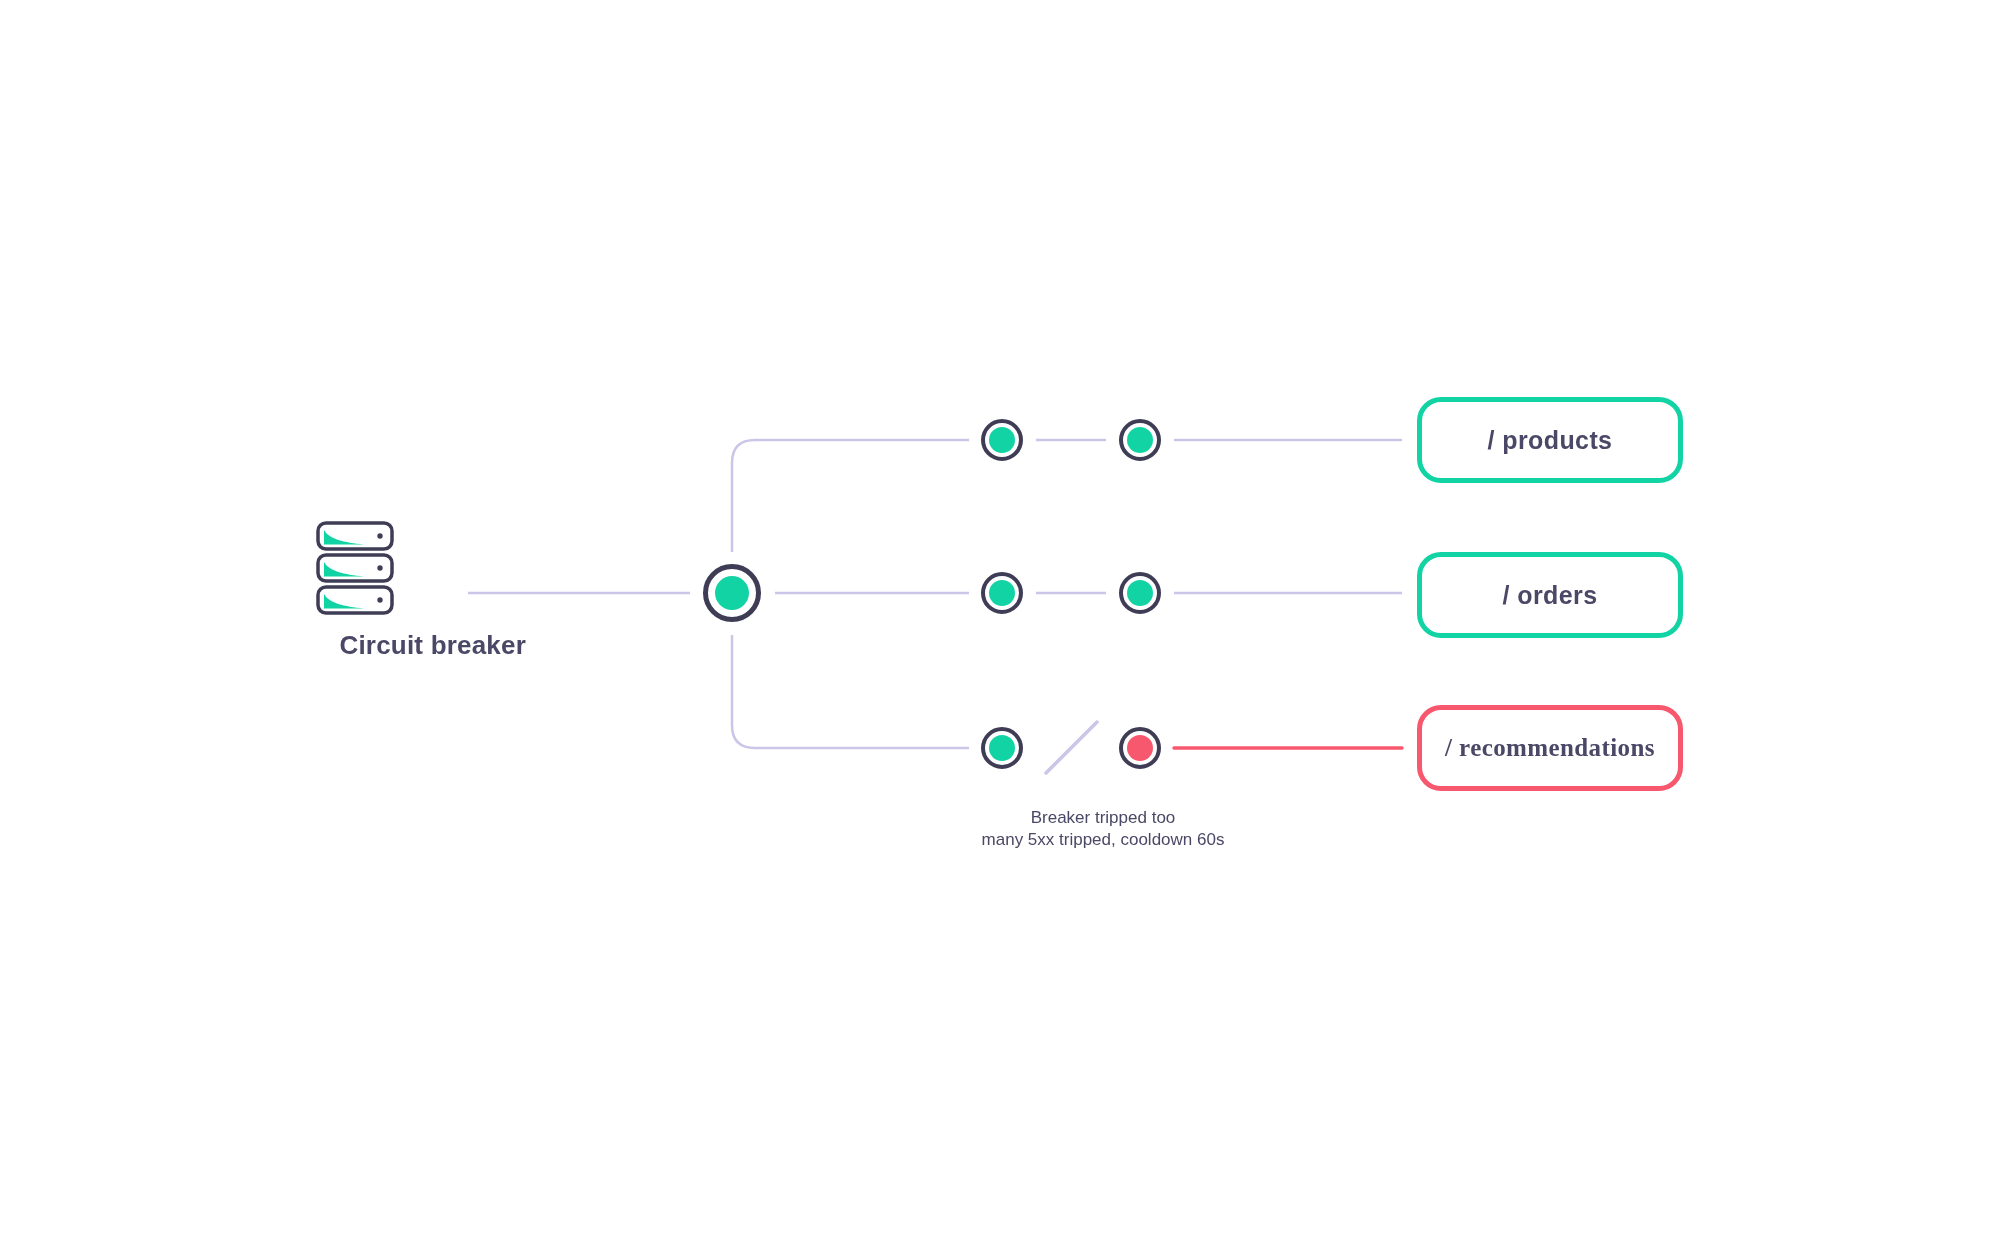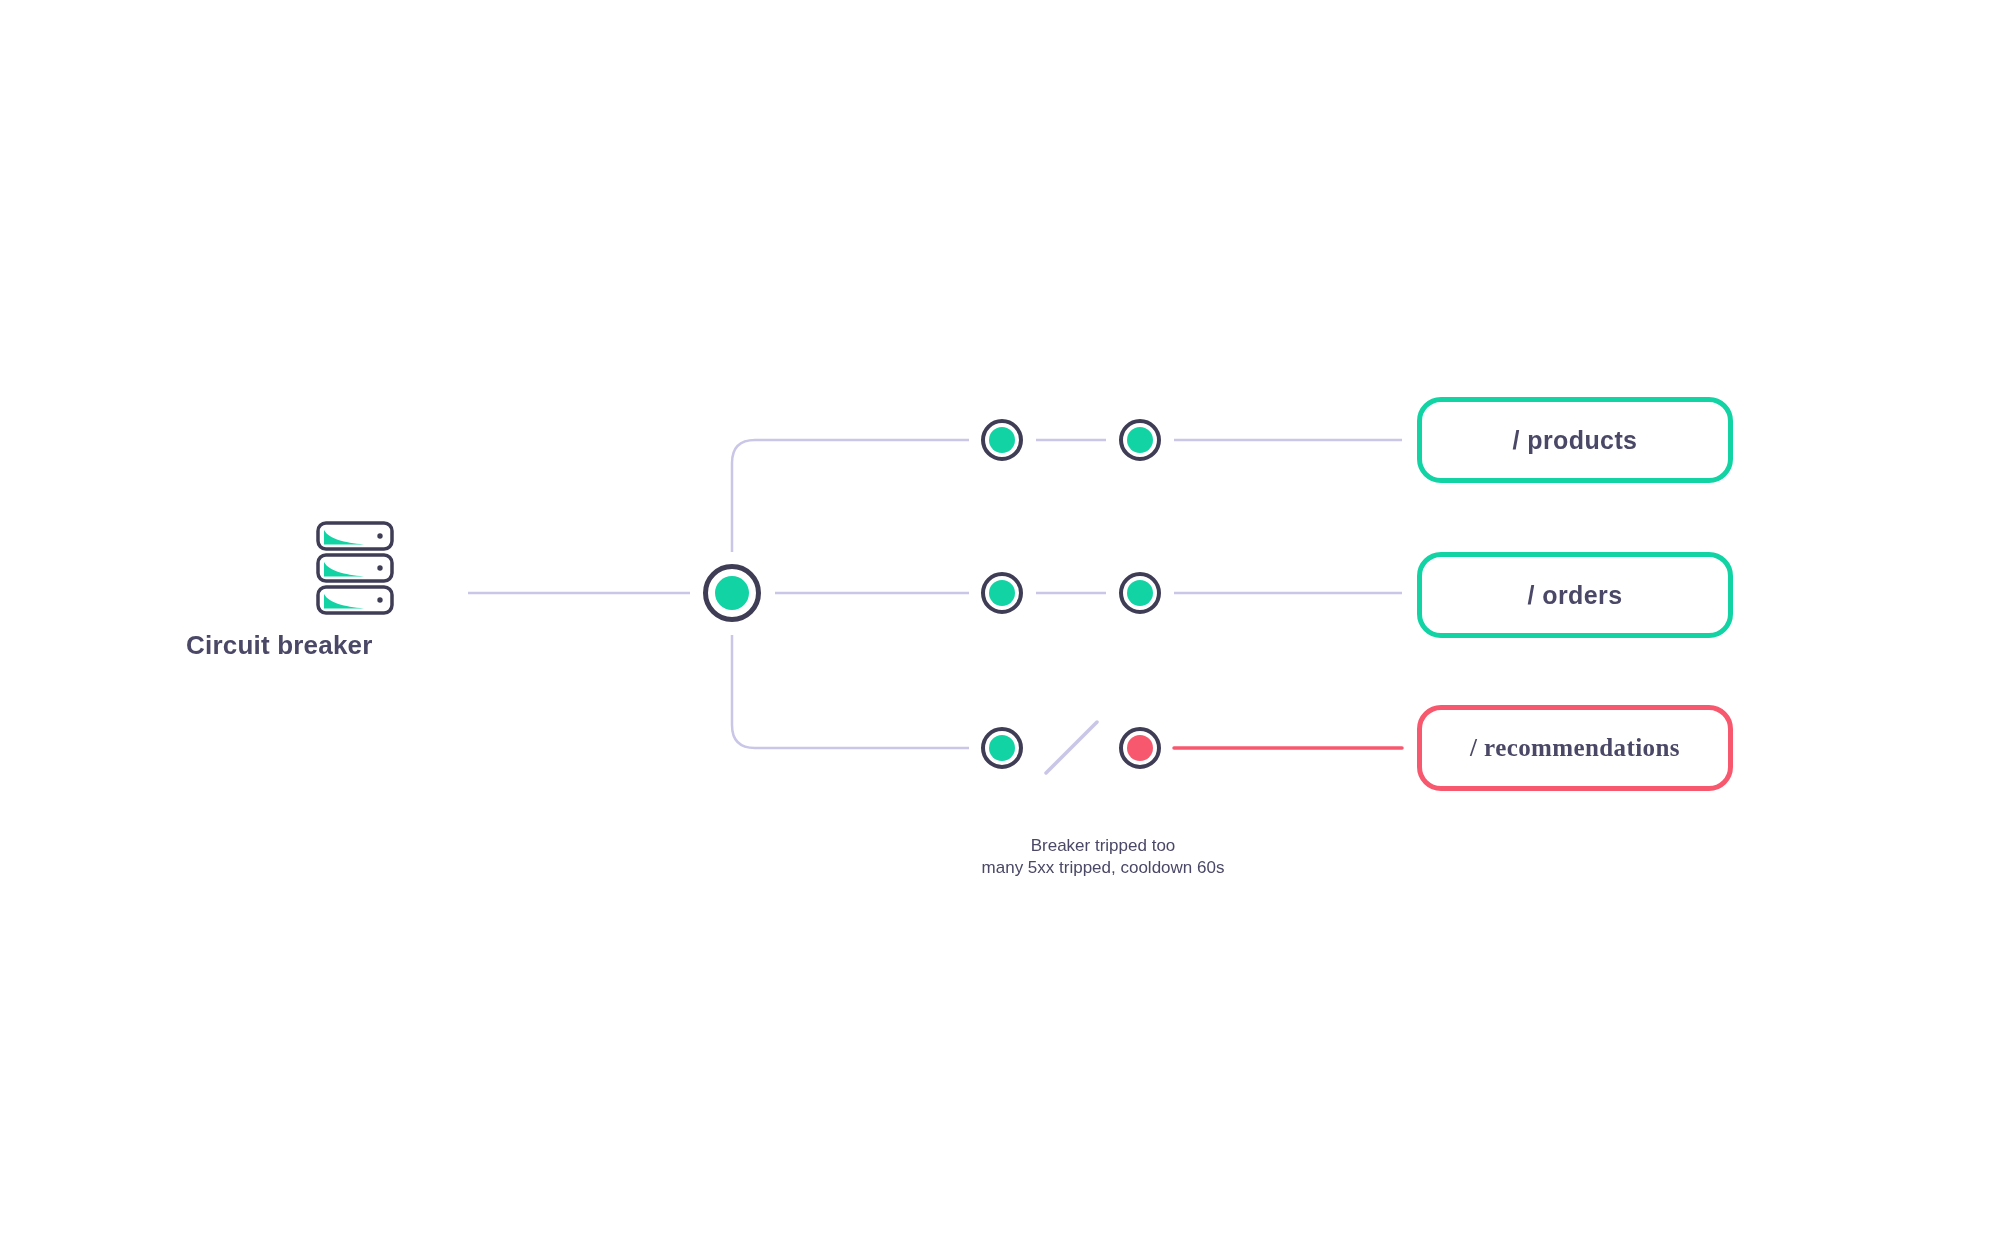--- a/index.html
+++ b/index.html
@@ -44,21 +44,21 @@
   path.to-endpoint.tripped {
     stroke: var(--red);
     stroke-width: 3.5;
     stroke-linecap: round;
   }
   .source-icon { position: absolute; left: 316px; top: 521px; }
   .source-label {
     position: absolute;
     left: 186px; top: 630px;
     width: 340px;
-    text-align: left;
+    text-align: right;
     font-size: 26px;
     font-weight: bold;
     color: var(--text);
     letter-spacing: 0.2px;
   }
   .node-main {
     position: absolute;
     left: 703px; top: 564px;
     width: 58px; height: 58px;
     border: 5px solid var(--dark);
@@ -81,40 +81,39 @@
   }
   .relay-fill {
     width: 26px; height: 26px;
     border-radius: 50%;
     background: var(--teal);
   }
   .relay-fill.tripped { background: var(--red); }
   .endpoint-box {
     position: absolute;
     left: 1417px;
-    width: 316px; height: 86px;
+    width: 266px; height: 86px;
     border: 5px solid var(--teal);
     border-radius: 24px;
     background: #ffffff;
     display: flex; align-items: center; justify-content: center;
     font-size: 25px;
     font-weight: 600;
     color: var(--text);
     letter-spacing: 0.4px;
   }
   .endpoint-box.tripped { border-color: var(--red); font-family: Liberation Serif, serif; }
   .annotation {
     position: absolute;
     left: 923px; top: 807px;
     width: 360px;
     text-align: center;
     font-size: 17px;
     line-height: 21.5px;
     color: var(--text);
-    margin-top: 28px;
   }
   .annotation div { white-space: nowrap; }
 </style>
 </head>
 <body>
 
 <div class="canvas">
 
   <svg class="wires" viewBox="0 0 2000 1250">
     <path class="wire" d="M468 593 H690"></path>

